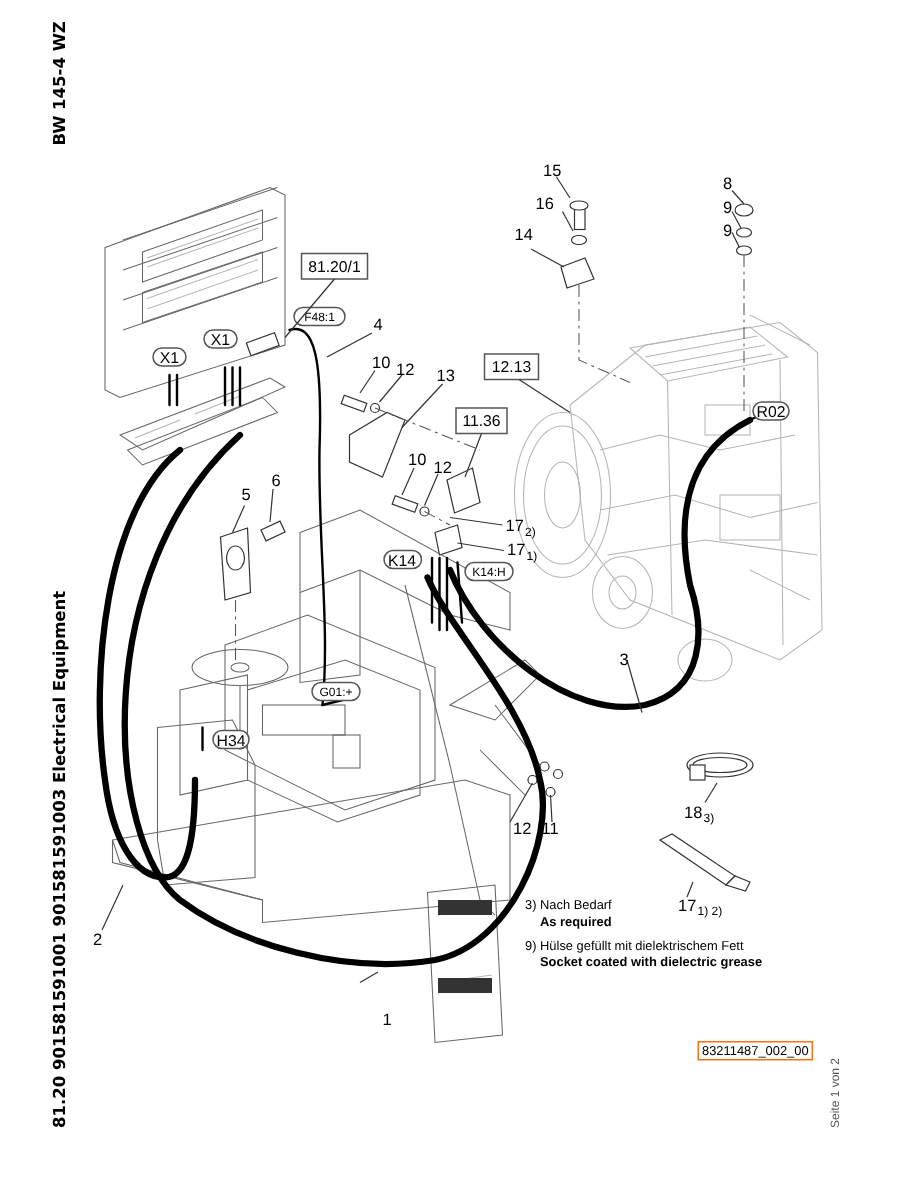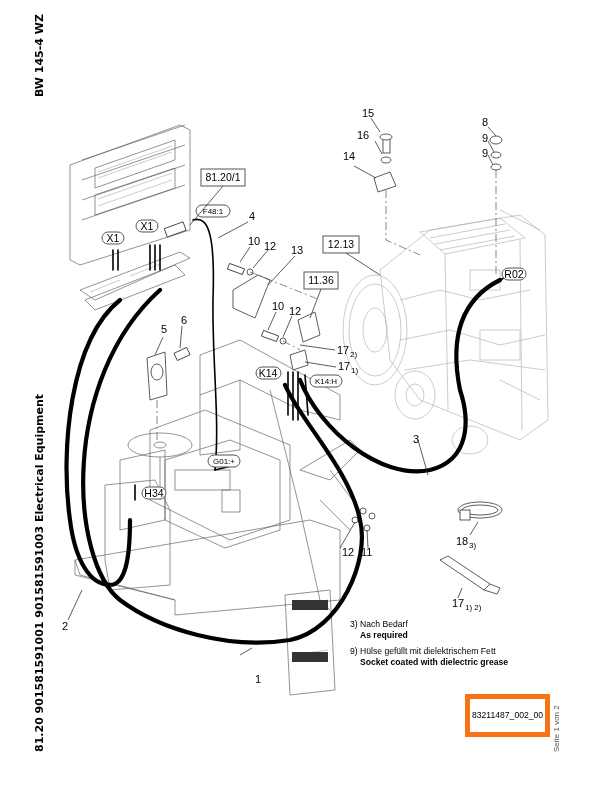--- a/index.html
+++ b/index.html
@@ -14,24 +14,24 @@
   .ref{font-size:10.5px;}
   .box{fill:#fff;stroke:#555;stroke-width:1;}
   .pill{fill:#fff;stroke:#555;stroke-width:1;}
   .thin{fill:none;stroke:#666;stroke-width:.7;}
   .gray{fill:none;stroke:#b5b5b5;stroke-width:.7;}
   .line{fill:none;stroke:#333;stroke-width:.8;}
   .dash{fill:none;stroke:#555;stroke-width:.7;stroke-dasharray:8 3 2 3;}
   .cable{fill:none;stroke:#000;stroke-width:4.2;stroke-linecap:round;}
   .wire{fill:none;stroke:#000;stroke-width:1.6;stroke-linecap:round;}
   .part{fill:#fff;stroke:#333;stroke-width:.8;}
-  .notes{position:absolute;left:350px;top:619px;font-size:8.6px;line-height:10.5px;color:#000;}
+  .notes{position:absolute;left:350px;top:598px;font-size:8.6px;line-height:10.5px;color:#000;}
   .note{margin-bottom:6px;}
   .note .en{padding-left:10px;font-weight:bold;}
-  #drawing-no{position:absolute;left:465px;top:694px;border:5px solid #f97316;padding:11px 2px;font-size:8.6px;line-height:11px;}
+  #drawing-no{position:absolute;left:465px;top:694px;border:1px solid #f97316;padding:0 2px;font-size:8.6px;line-height:11px;}
 </style>
 </head>
 <body>
 
 <div id="model" class="vtitle">BW 145-4 WZ</div>
 <div id="doc-title" class="vtitle">81.20 901581591001 901581591003 Electrical Equipment</div>
 <div id="page-no">Seite 1 von 2</div>
 
 <svg width="610" height="786" viewBox="0 0 610 786">
 

